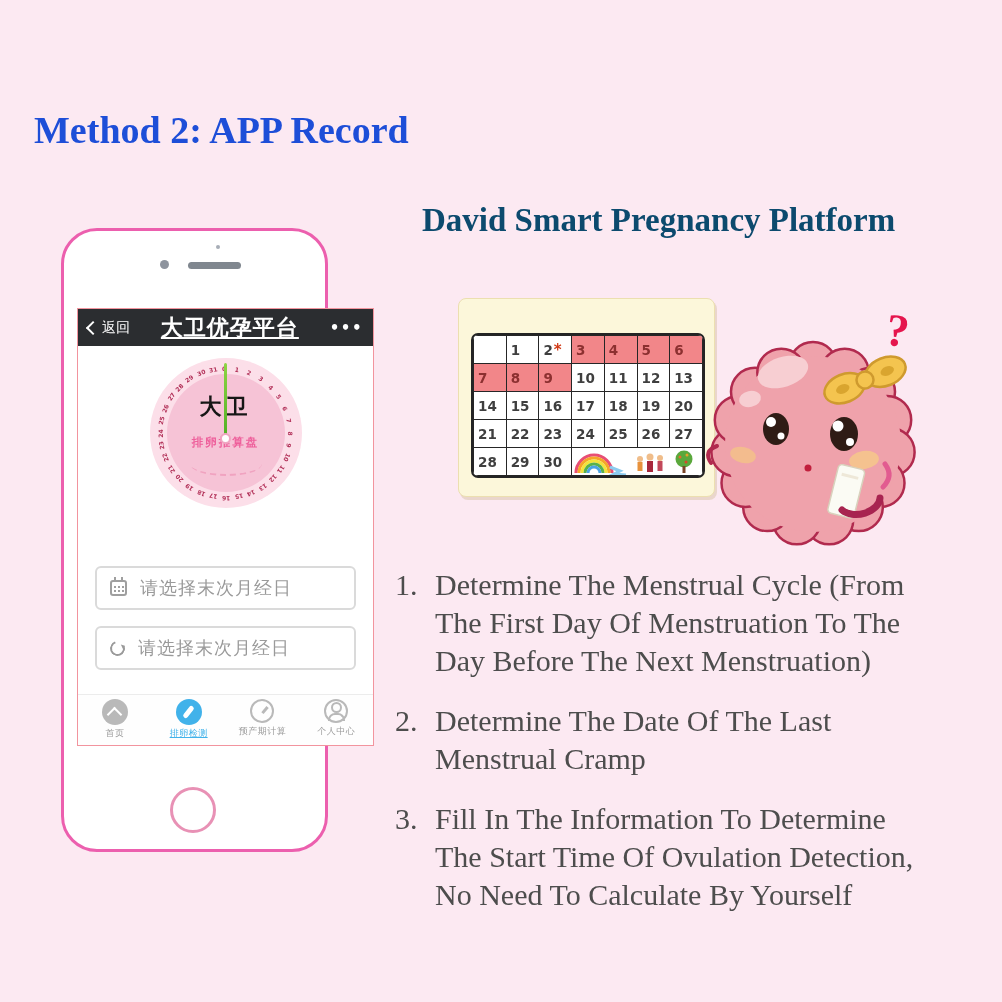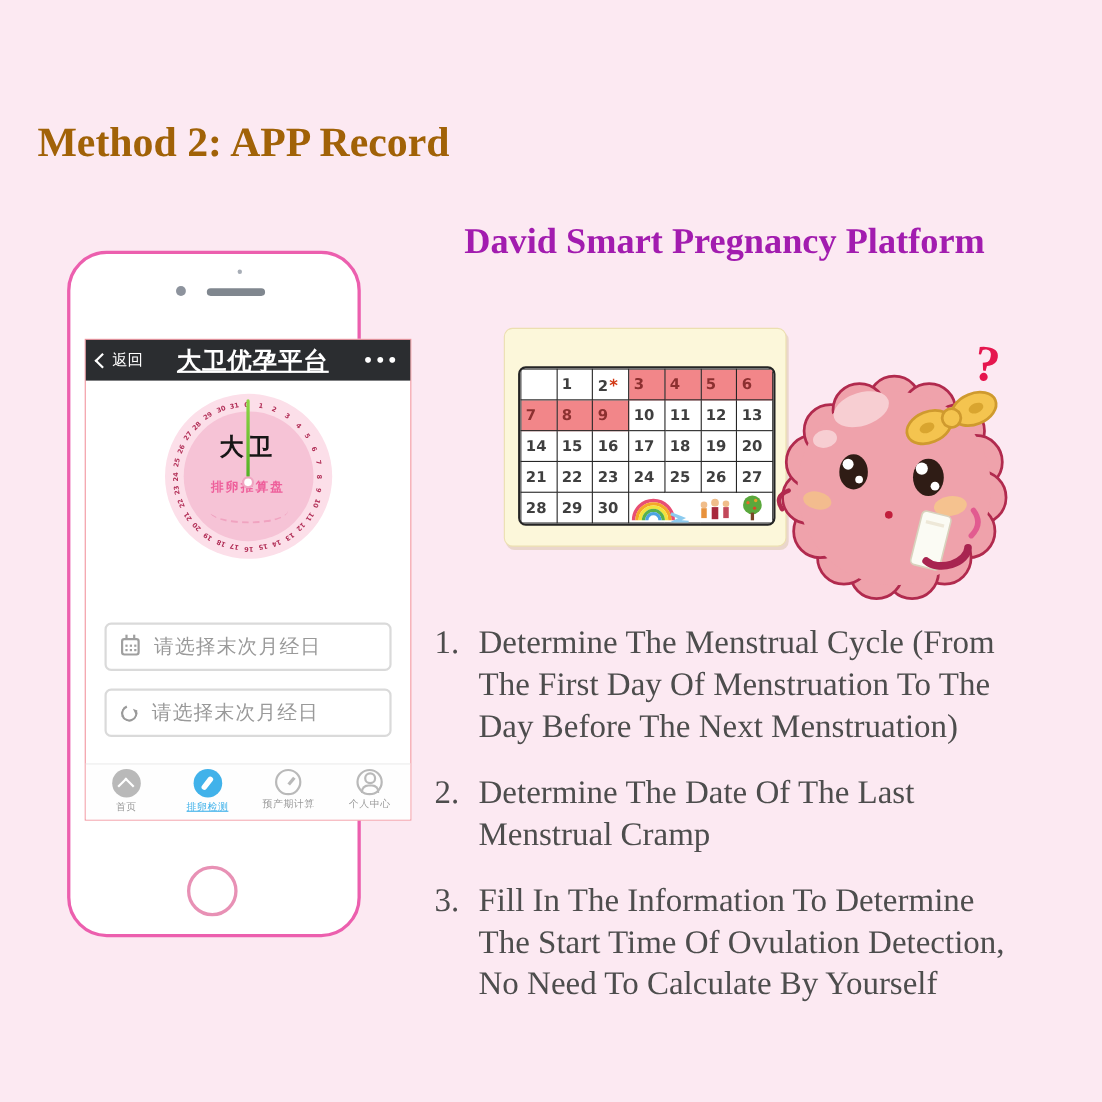--- a/index.html
+++ b/index.html
@@ -1,21 +1,21 @@
 <!DOCTYPE html>
 <html><head>
 <meta charset="utf-8">
 <style>
   html,body{margin:0;padding:0;}
   .canvas{position:relative;width:1002px;height:1002px;background:#fce9f2;overflow:hidden;
           font-family:"DejaVu Sans",sans-serif;}
 
   
-  .title{position:absolute;left:34px;top:108px;margin:0;font:bold 38px "Liberation Serif",serif;color:#a16207;}
-  .subtitle{position:absolute;left:422px;top:202px;margin:0;font:bold 33px "Liberation Serif",serif;color:#a21caf;}
+  .title{position:absolute;left:34px;top:108px;margin:0;font:bold 38px "Liberation Serif",serif;color:#1d4ed8;}
+  .subtitle{position:absolute;left:422px;top:202px;margin:0;font:bold 33px "Liberation Serif",serif;color:#0c4a6e;}
 
   
   .phone{position:absolute;left:61px;top:228px;width:267px;height:624px;box-sizing:border-box;
          background:#fff;border:3px solid #ec5fae;border-radius:36px;}
   .sensor-dot{position:absolute;left:152px;top:14px;width:4px;height:4px;border-radius:50%;background:#a7adb6;}
   .camera{position:absolute;left:96px;top:29px;width:9px;height:9px;border-radius:50%;background:#8d939d;}
   .speaker{position:absolute;left:124px;top:31px;width:53px;height:7px;border-radius:4px;background:#80878f;}
   .homebtn{position:absolute;left:50%;bottom:16px;margin-left:-25px;width:46px;height:46px;border-radius:50%;
            border:3px solid #e891b5;box-sizing:border-box;background:#fff;}
 

